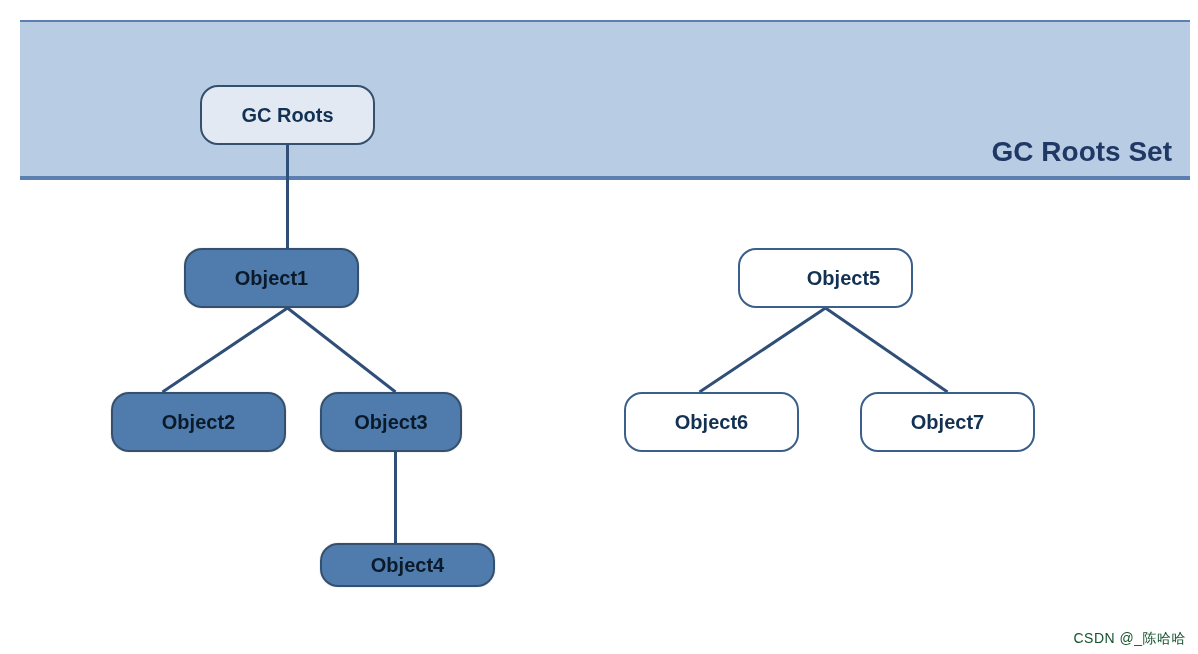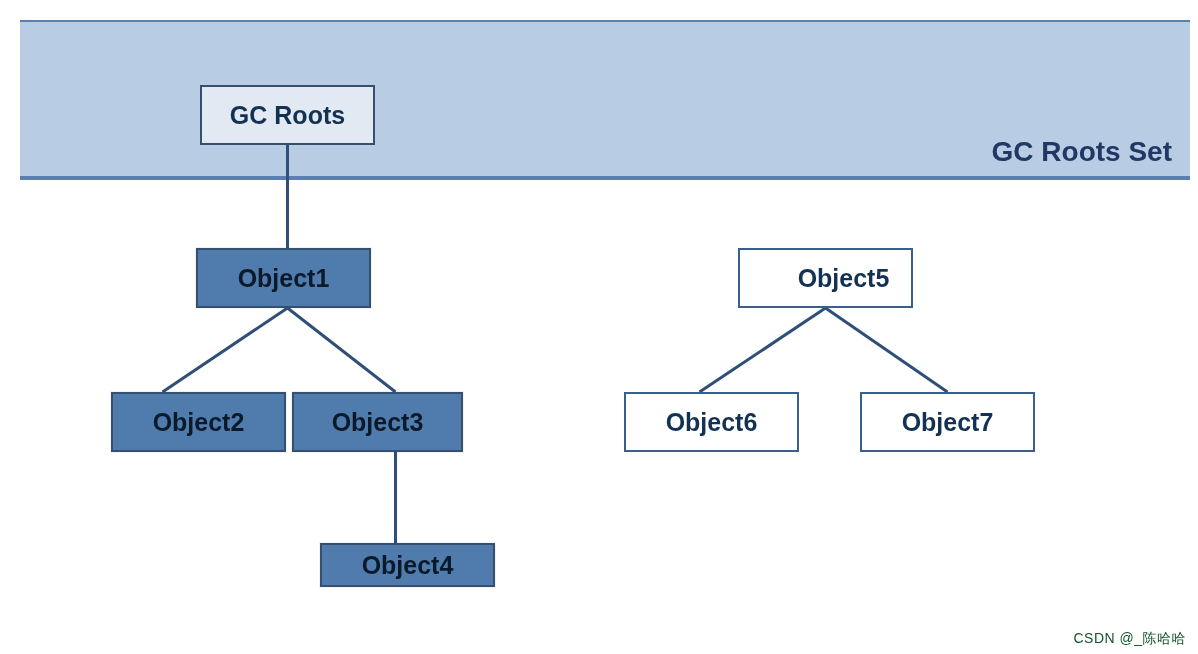--- a/index.html
+++ b/index.html
@@ -24,25 +24,25 @@
     .zone-label {
       position: absolute;
       right: 18px;
       bottom: 8px;
       font-size: 28px;
       font-weight: 700;
       color: #1f3864;
     }
     .node {
       position: absolute;
-      border-radius: 0;
+      border-radius: 18px;
       display: flex;
       align-items: center;
       justify-content: center;
-      font-size: 25px;
+      font-size: 20px;
       font-weight: 700;
       border: 2px solid #35506e;
       width: 175px;
       height: 60px;
     }
     .node.filled {
       background: #4f7cac;
       color: #0a1a2a;
       box-shadow: 0 0 0 1px rgba(0,0,0,0.05);
     }
@@ -84,27 +84,27 @@
     <line x1="287.5" y1="308" x2="162.5" y2="392" class="edge"></line>
     <line x1="287.5" y1="308" x2="395.5" y2="392" class="edge"></line>
     <line x1="395.5" y1="452" x2="395.5" y2="543" class="edge"></line>
     <line x1="825.5" y1="308" x2="699.5" y2="392" class="edge"></line>
     <line x1="825.5" y1="308" x2="947.5" y2="392" class="edge"></line>
   </svg>
 
 <div class="node root" style="left: 200px; top: 85px; width: 175px; height: 60px;">
     <span>GC Roots</span>
   </div>
-<div class="node filled" style="left: 196px; top: 248px; width: 175px; height: 60px;">
+<div class="node filled" style="left: 184px; top: 248px; width: 175px; height: 60px;">
     <span>Object1</span>
   </div>
 <div class="node filled" style="left: 75px; top: 392px; width: 175px; height: 60px; margin-left: 36px;">
     <span>Object2</span>
   </div>
-<div class="node filled" style="left: 292px; top: 392px; width: 171px; height: 60px;">
+<div class="node filled" style="left: 320px; top: 392px; width: 142px; height: 60px;">
     <span>Object3</span>
   </div>
 <div class="node filled" style="left: 320px; top: 543px; width: 175px; height: 44px;">
     <span>Object4</span>
   </div>
 <div class="node hollow" style="left: 738px; top: 248px; width: 175px; height: 60px; padding-left: 36px;">
     <span>Object5</span>
   </div>
 <div class="node hollow" style="left: 612px; top: 392px; width: 175px; height: 60px; margin-left: 12px;">
     <span>Object6</span>

